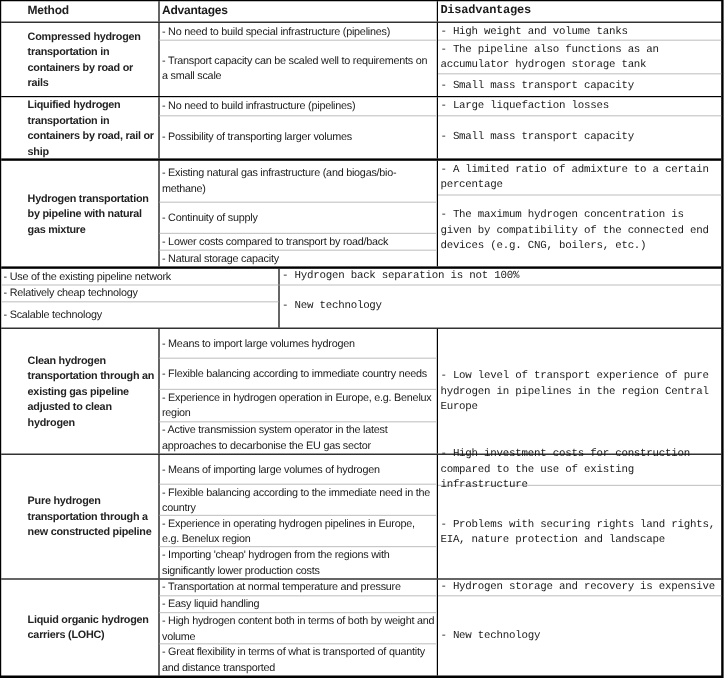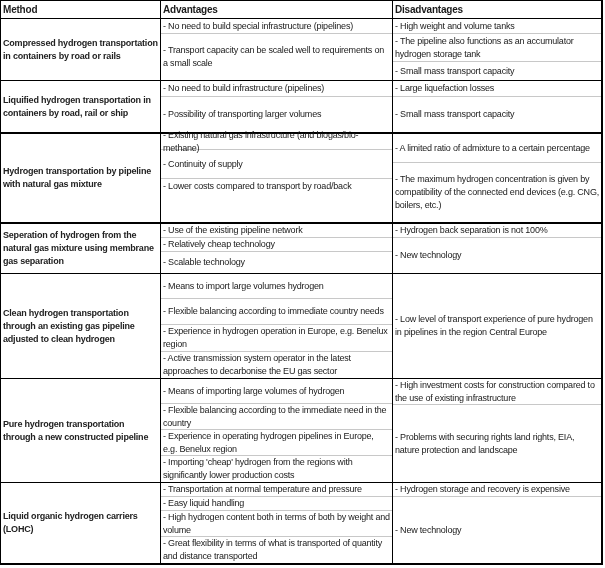--- a/index.html
+++ b/index.html
@@ -2,23 +2,23 @@
 <html><head>
 <meta charset="utf-8">
 <style>
   html, body { margin: 0; padding: 0; background: #ffffff; }
   body { width: 605px; height: 568px; overflow: hidden; font-family: "Liberation Sans", sans-serif; color: #1a1a1a; }
   .table { position: absolute; left: 0; top: 0; width: 603px; border: 1px solid #000; border-right: 2px solid #000; border-bottom: 2px solid #000; box-sizing: border-box; }
   .row { display: flex; border-bottom: 1px solid #000; box-sizing: border-box; }
   .row.thick { border-bottom: 2px solid #000; }
   .row:last-child { border-bottom: none; }
   .cell { box-sizing: border-box; font-size: 9px; line-height: 13px; letter-spacing: -0.2px; }
-  .c-method { width: 160px; border-right: 1px solid #000; padding: 0 2px; display: flex; align-items: center; font-weight: bold; color: #222; }
+  .c-method { width: 112px; border-right: 1px solid #000; padding: 0 2px; display: flex; align-items: center; font-weight: bold; color: #222; margin-left: 20px; }
   .c-adv { width: 232px; border-right: 1px solid #000; display: flex; flex-direction: column; }
-  .c-dis { flex: 1; display: flex; flex-direction: column; }
+  .c-dis { flex: 1; display: flex; flex-direction: column; font-family: Liberation Mono, monospace; }
   .sub { border-bottom: 1px solid #c8c8c8; padding: 0 2px; display: flex; align-items: center; box-sizing: border-box; }
   .sub:last-child { border-bottom: none; }
   .header .cell { font-weight: bold; font-size: 10px; line-height: 17px; height: 17px; padding: 0 2px; display: block; }
   .header .c-adv, .header .c-dis { display: block; }
 </style>
 </head>
 <body>
 
 <div class="table">
 
@@ -49,32 +49,32 @@
     </div>
     <div class="cell c-dis">
       <div class="sub" style="height:16px">- Large liquefaction losses</div>
       <div class="sub" style="flex:1">- Small mass transport capacity</div>
     </div>
   </div>
 
   <div class="row thick" style="height:90px">
     <div class="cell c-method">Hydrogen transportation by pipeline with natural gas mixture</div>
     <div class="cell c-adv">
-      <div class="sub" style="height:16px">- Existing natural gas infrastructure (and biogas/bio-methane)</div>
+      <div class="sub" style="height:38px">- Existing natural gas infrastructure (and biogas/bio-methane)</div>
       <div class="sub" style="height:29px">- Continuity of supply</div>
       <div class="sub" style="height:15px">- Lower costs compared to transport by road/back</div>
+      <div class="sub" style="flex:1">- Natural storage capacity</div>
     </div>
     <div class="cell c-dis">
       <div class="sub" style="height:29px">- A limited ratio of admixture to a certain percentage</div>
       <div class="sub" style="flex:1">- The maximum hydrogen concentration is given by compatibility of the connected end devices (e.g. CNG, boilers, etc.)</div>
     </div>
   </div>
 
   <div class="row" style="height:50px">
-    <div class="cell c-method">Seperation of hydrogen from the natural gas mixture using membrane gas separation</div>
     <div class="cell c-adv">
       <div class="sub" style="height:14px">- Use of the existing pipeline network</div>
       <div class="sub" style="height:14px">- Relatively cheap technology</div>
       <div class="sub" style="flex:1">- Scalable technology</div>
     </div>
     <div class="cell c-dis">
       <div class="sub" style="height:14px">- Hydrogen back separation is not 100%</div>
       <div class="sub" style="flex:1">- New technology</div>
     </div>
   </div>

